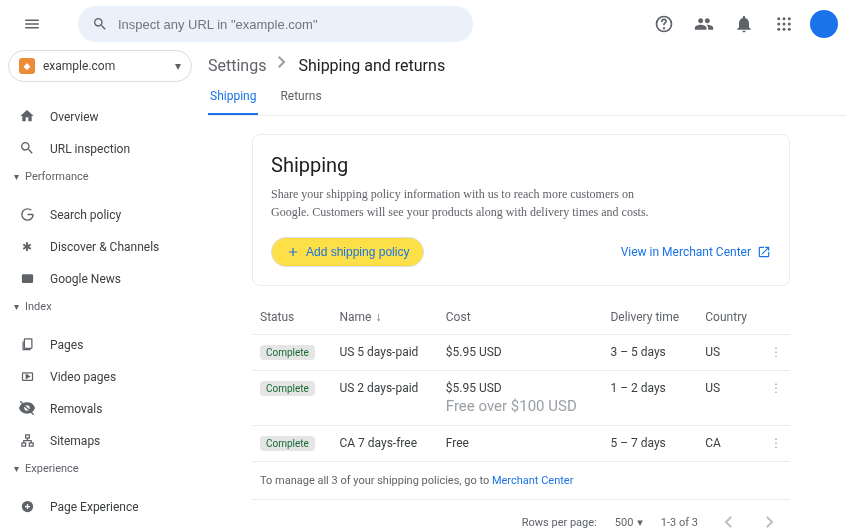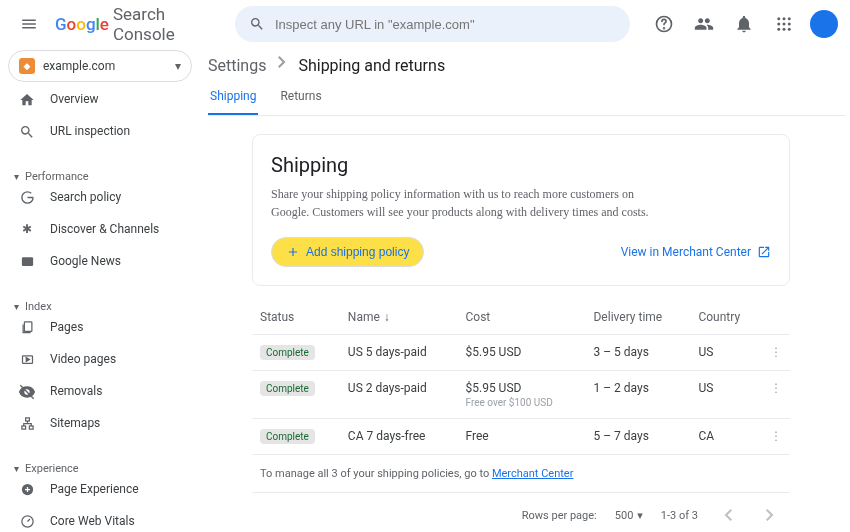--- a/index.html
+++ b/index.html
@@ -15,21 +15,21 @@
     .top-spacer { flex: 1; }
     .top-icons { display: flex; align-items: center; gap: 4px; }
     .top-icon { width: 36px; height: 36px; display: flex; align-items: center; justify-content: center; border-radius: 50%; cursor: pointer; color: #5f6368; }
     .avatar { width: 28px; height: 28px; border-radius: 50%; background: #1a73e8; margin-left: 4px; }
     
     .layout { display: flex; height: calc(100% - 48px); }
     .sidebar { width: 200px; padding: 0 8px 0 8px; overflow-y: auto; }
     .prop-selector { height: 32px; border: 1px solid #dadce0; border-radius: 16px; display: flex; align-items: center; padding: 0 10px; margin: 2px 0 10px 0; gap: 8px; cursor: pointer; font-size: 12px; }
     .prop-ico { width: 16px; height: 16px; background: #ec8c37; border-radius: 3px; display: flex; align-items: center; justify-content: center; font-size: 9px; color: #fff; }
     .prop-arrow { margin-left: auto; color: #5f6368; }
-    .nav-item { display: flex; align-items: flex-start; height: 32px; padding: 0 10px; gap: 14px; color: #3c4043; border-radius: 0 16px 16px 0; cursor: pointer; font-size: 12px; }
+    .nav-item { display: flex; align-items: flex-end; height: 32px; padding: 0 10px; gap: 14px; color: #3c4043; border-radius: 0 16px 16px 0; cursor: pointer; font-size: 12px; }
     .nav-item .nico { width: 18px; display: flex; justify-content: center; color: #5f6368; }
     .nav-group { display: flex; align-items: center; height: 28px; padding: 0 4px 0 6px; gap: 6px; color: #5f6368; font-size: 11px; cursor: pointer; margin-top: 6px; }
     .nav-group .chev { font-size: 10px; }
     
     .main { flex: 1; padding: 8px 4px 0 8px; overflow-y: auto; }
     .breadcrumb { display: flex; align-items: flex-start; gap: 12px; font-size: 16px; margin-bottom: 14px; padding-left: 0; }
     .breadcrumb .bc1 { color: #5f6368; cursor: pointer; }
     .breadcrumb .bc-sep { color: #9aa0a6; display: flex; }
     .breadcrumb .bc2 { color: #202124; }
     .tabs { display: flex; gap: 20px; border-bottom: 1px solid #e8eaed; margin-bottom: 18px; }
@@ -42,45 +42,41 @@
     .card-desc { font-size: 12px; color: #5f6368; line-height: 1.5; max-width: 400px; font-family: Liberation Serif, serif; }
     .card-actions { display: flex; align-items: center; padding: 0 18px 18px 18px; }
     .add-btn { display: flex; align-items: center; gap: 6px; border: 1px solid #dadce0; background: #fde047; border-radius: 18px; height: 30px; padding: 0 14px; color: #1a73e8; font-size: 12px; cursor: pointer; }
     .merch-link { margin-left: auto; color: #1a73e8; font-size: 12px; display: flex; align-items: center; gap: 6px; cursor: pointer; }
     
     .tbl-wrap { margin: 14px 56px 0 44px; }
     .tbl { width: 100%; border-collapse: collapse; font-size: 12px; }
     .tbl th { text-align: left; font-weight: 400; color: #5f6368; padding: 10px 8px; border-bottom: 1px solid #e8eaed; }
     .tbl td { padding: 10px 8px; border-bottom: 1px solid #e8eaed; vertical-align: top; }
     .badge { display: inline-block; background: #e5e5e5; color: #166b33; border-radius: 4px; padding: 2px 6px; font-size: 10px; }
-    .cost-sub { color: #9aa0a6; font-size: 10px; margin-top: 2px; }
+    .cost-sub { color: #9aa0a6; font-size: 15px; margin-top: 2px; }
     .row-menu { color: #9aa0a6; cursor: pointer; text-align: right; }
     .sort-arrow { display: inline-block; margin-left: 4px; }
     
     .tbl-footer-row td { border-bottom: 1px solid #e8eaed; color: #5f6368; padding: 12px 8px; font-size: 11px; }
-    .tbl-footer-row a { color: #1a73e8; text-decoration: underline; cursor: pointer; }
+    .tbl-footer-row a { color: #1a73e8; cursor: pointer; }
     
     .pagination { display: flex; align-items: center; justify-content: flex-end; gap: 18px; padding: 10px 8px; color: #5f6368; font-size: 11px; }
     .rpp-sel { display: flex; align-items: center; gap: 4px; cursor: pointer; }
     .pg-btn { width: 24px; height: 24px; display: flex; align-items: center; justify-content: center; color: #bdc1c6; cursor: pointer; }
     
     svg { display: block; }
   </style>
 </head>
 <body>
 
 <div class="topbar">
   <div class="menu-btn">
     <svg width="18" height="18" viewBox="0 0 24 24" fill="#5f6368">
         <path d="M3 18h18v-2H3v2zm0-5h18v-2H3v2zm0-7v2h18V6H3z"></path>
       </svg>
-  </div>
-  <div class="logo">
-    <span class="logo-g"><span class="g-b">G</span><span class="g-r">o</span><span class="g-y">o</span><span class="g-b">g</span><span class="g-g">l</span><span class="g-r">e</span></span>
-    <span>Search Console</span>
   </div>
   <div class="search-box">
     <svg width="16" height="16" viewBox="0 0 24 24" fill="#5f6368">
         <path d="M15.5 14h-.79l-.28-.27A6.471 6.471 0 0016 9.5 6.5 6.5 0 109.5 16c1.61 0 3.09-.59 4.23-1.57l.27.28v.79l5 4.99L20.49 19l-4.99-5zm-6 0C7.01 14 5 11.99 5 9.5S7.01 5 9.5 5 14 7.01 14 9.5 11.99 14 9.5 14z"></path>
       </svg>
     <input type="text" placeholder="Inspect any URL in &quot;example.com&quot;" style="">
   </div>
   <div class="top-spacer"></div>
   <div class="top-icons">
     <div class="top-icon">

